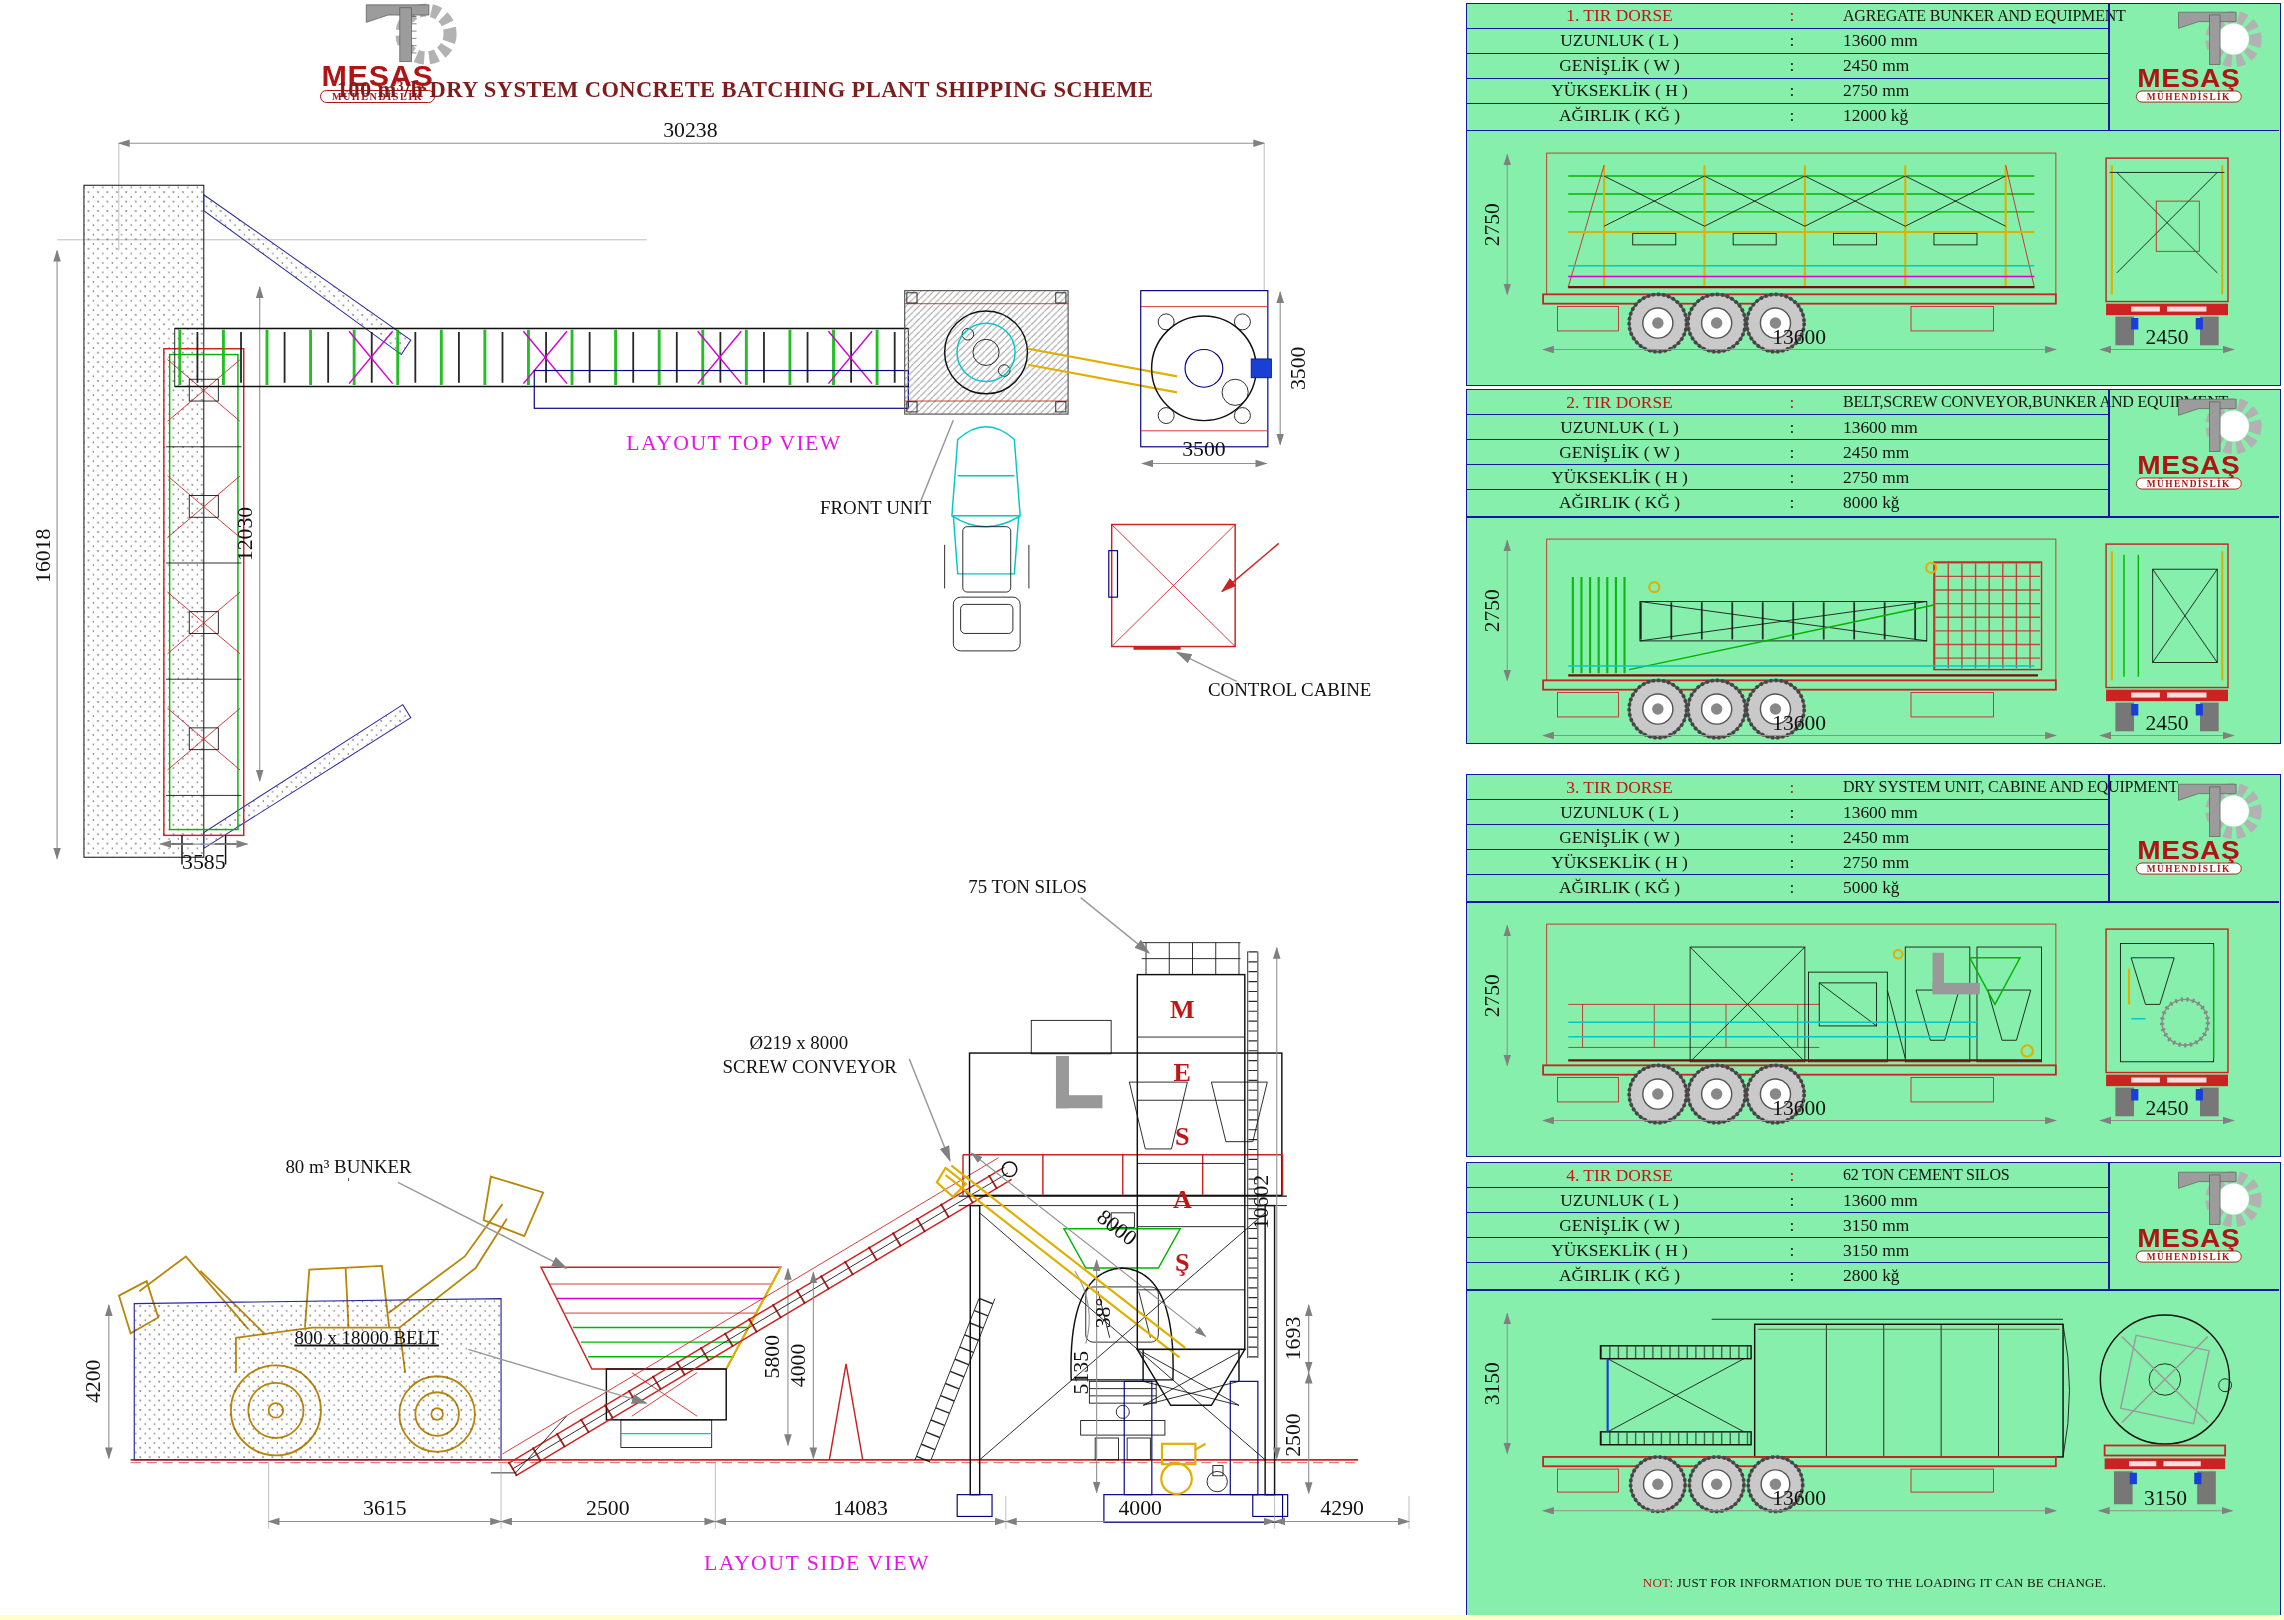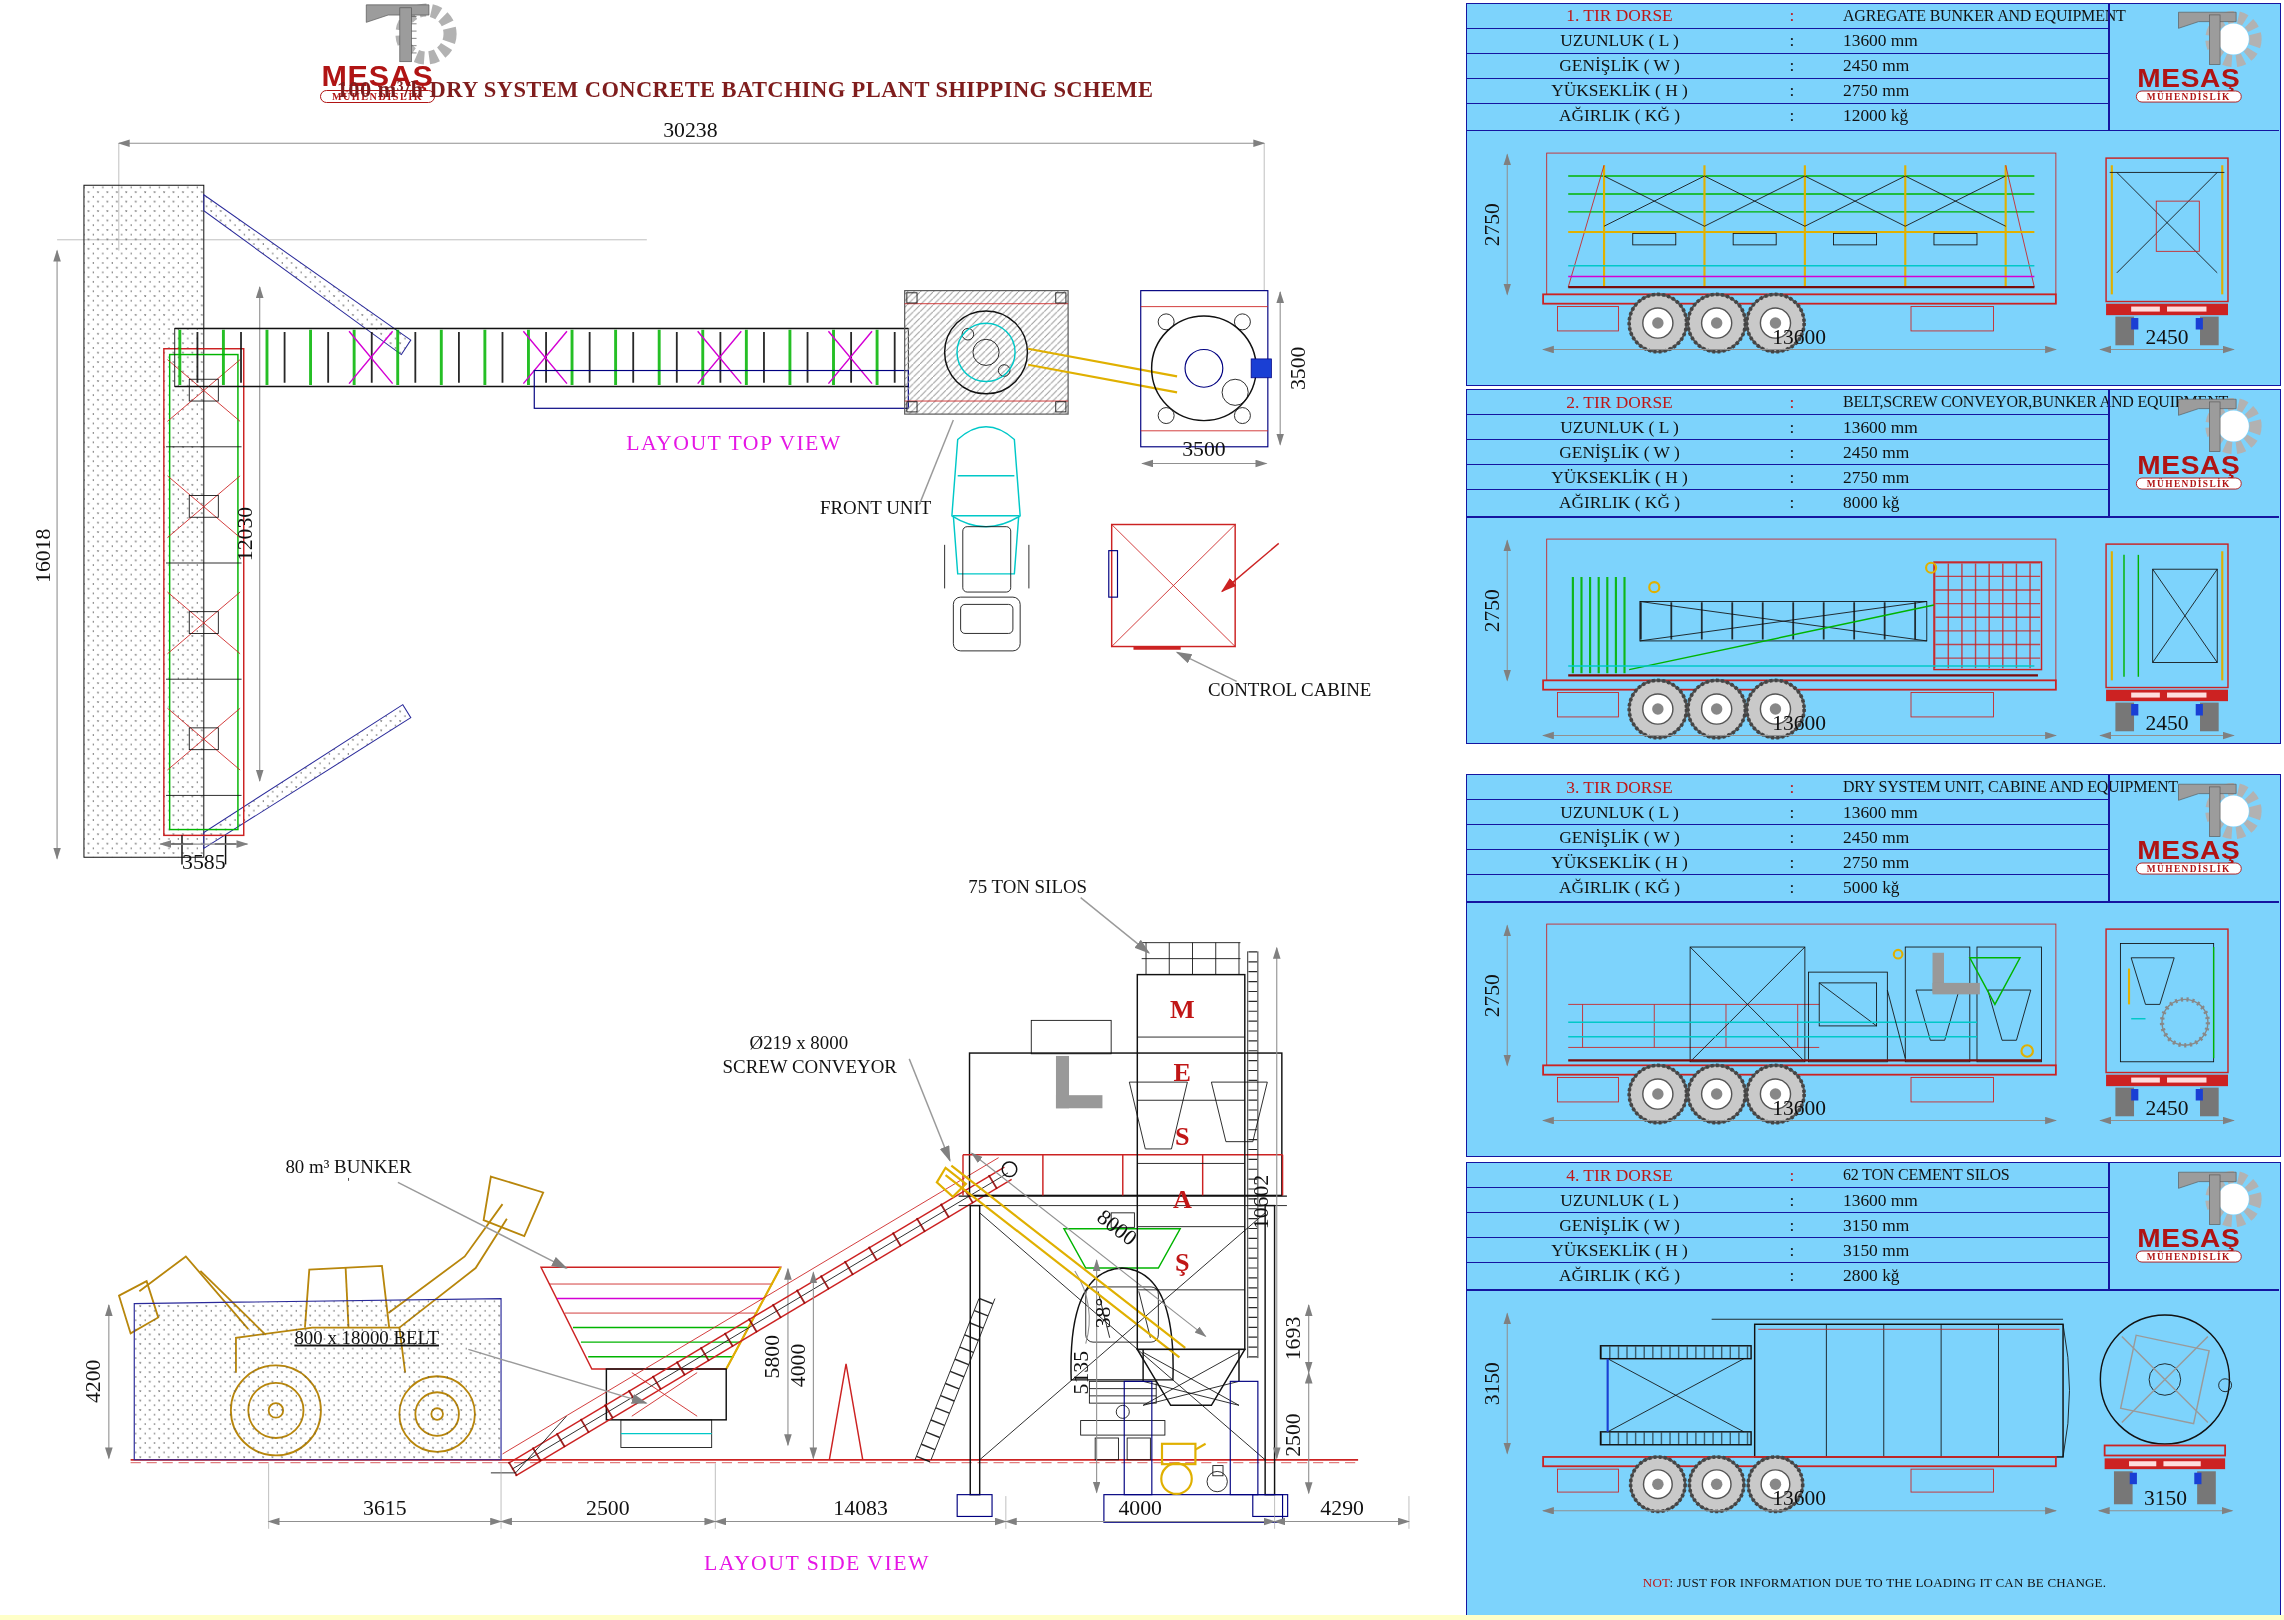--- a/index.html
+++ b/index.html
@@ -12,21 +12,21 @@
     font-family:"Liberation Sans",sans-serif;font-weight:900;font-size:30.5px;
     color:#b01414;letter-spacing:0.7px;transform:scaleY(.95);}
   .logo .sub{position:absolute;left:26px;top:93px;width:115px;box-sizing:border-box;
     border:1.5px solid #b01414;border-radius:6.5px;text-align:center;
     font-size:10.2px;font-weight:bold;color:#b01414;letter-spacing:1.5px;background:#fff;}
   
   .title{position:absolute;left:153px;top:77px;width:1184px;text-align:center;
     font-size:22.5px;letter-spacing:0.4px;color:#7f1d1d;font-weight:bold;}
   
   .panel{position:absolute;left:1466px;width:815px;box-sizing:border-box;
-    border:1.5px solid #1515a0;background:#7dd3fc;}
+    border:1.5px solid #1515a0;background:#86efac;}
   .ptable{position:absolute;left:0;top:0;width:641px;}
   .prow{display:grid;grid-template-columns:305px 40px 1fr;height:24px;
     border-bottom:1.5px solid #1515a0;align-items:center;font-size:17.4px;}
   .pl{text-align:center;white-space:nowrap;}
   .ps{text-align:center;}
   .pv{text-align:left;white-space:nowrap;margin-left:31px;}
   .pdesc{font-size:16px;letter-spacing:-0.2px;}
   .red{color:#c01616;}
   .vsep{position:absolute;left:641px;top:0;width:1.5px;height:126px;background:#1515a0;}
   .hsep{position:absolute;left:0;top:126px;width:812px;height:1.5px;background:#1515a0;}

